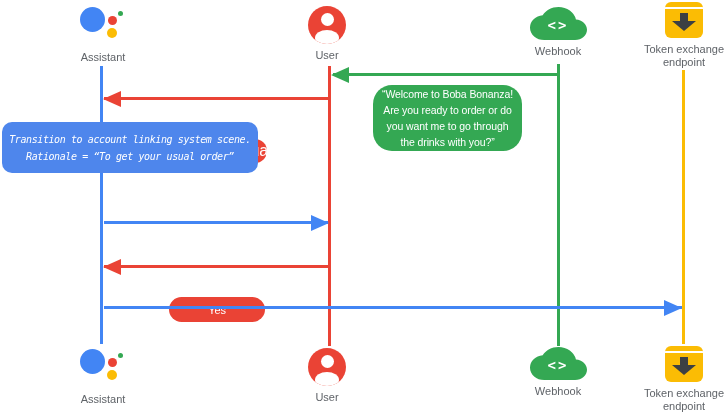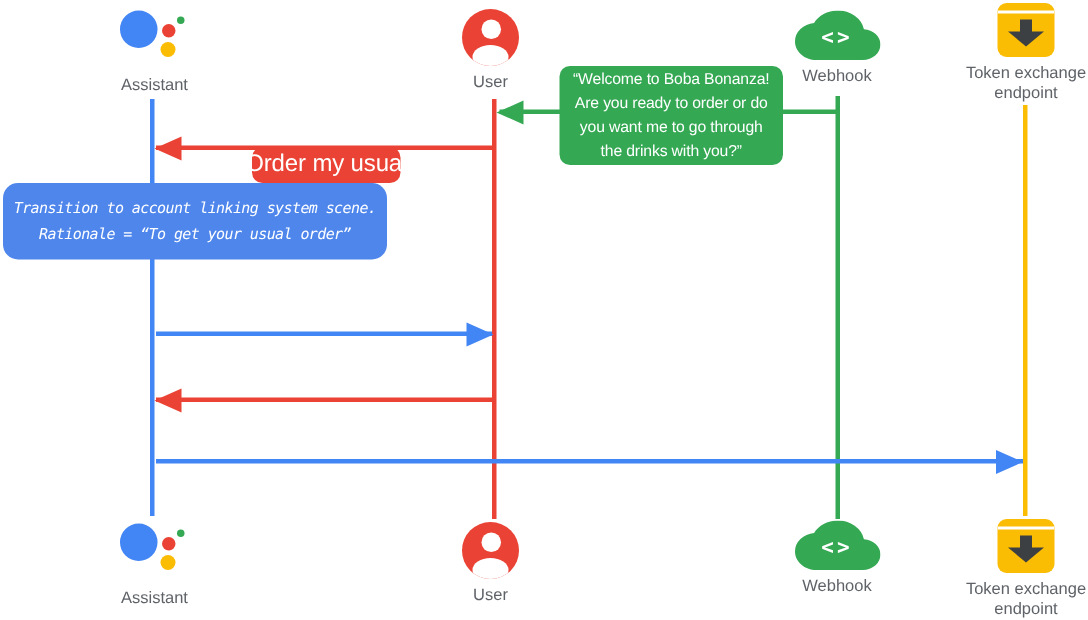--- a/index.html
+++ b/index.html
@@ -45,21 +45,21 @@
 
   
   .mline{position:absolute;height:3px;}
   .ahead{position:absolute;width:0;height:0;border-top:8px solid transparent;border-bottom:8px solid transparent;}
   .ahead.left.red{border-right:18px solid var(--red);}
   .ahead.left.green{border-right:18px solid var(--green);}
   .ahead.right.blue{border-left:18px solid var(--blue);}
 
   .bubble{position:absolute;display:flex;align-items:center;justify-content:center;
           text-align:center;color:#fff;white-space:pre;}
-  .bubble.sans{font-size:10.5px;line-height:16px;letter-spacing:-0.1px;border-radius:7px;}
+  .bubble.sans{font-size:10.5px;line-height:16px;letter-spacing:-0.1px;border-radius:19px;margin-top:41px;}
   .bubble.mono{font-family:"DejaVu Sans Mono",monospace;font-style:italic;font-size:10px;
                line-height:17px;letter-spacing:-0.4px;border-radius:10px;}
   .bg-green{background:var(--green);}
   .bg-red{background:var(--red);}
   .bg-blue{background:var(--boxblue);}
 </style>
 </head>
 <body>
 
 <div id="canvas">
@@ -81,20 +81,21 @@
   <div class="bubble sans bg-red" style="left:168px;top:98px;width:99px;height:24px;font-size:16px;text-align:center;">“Order my usual”</div>
 
   <div class="bubble mono bg-blue" style="left:2px;top:122px;width:256px;height:51px;">Transition to account linking system scene.
 Rationale = “To get your usual order”</div>
 
   <div class="mline" style="left:104px;top:221px;width:224px;background:var(--blue);"></div>
   <div class="ahead right blue" style="left:311px;top:214.5px;"></div>
 
   <div class="mline" style="left:104px;top:265px;width:226px;background:var(--red);"></div>
   <div class="ahead left red" style="left:103px;top:258.5px;"></div>
+  <div class="bubble sans bg-red" style="left:169px;top:256px;width:96px;height:25px;font-size:11px;">“Yes”</div>
 
   <div class="mline" style="left:104px;top:306px;width:578px;background:var(--blue);"></div>
   <div class="ahead right blue" style="left:664px;top:299.5px;"></div>
 
   <div class="actor" style="left:43px;top:6px;">
     <div class="assistant-logo">
       <div class="al-blue"></div>
       <div class="al-red"></div>
       <div class="al-green"></div>
       <div class="al-yellow"></div>

